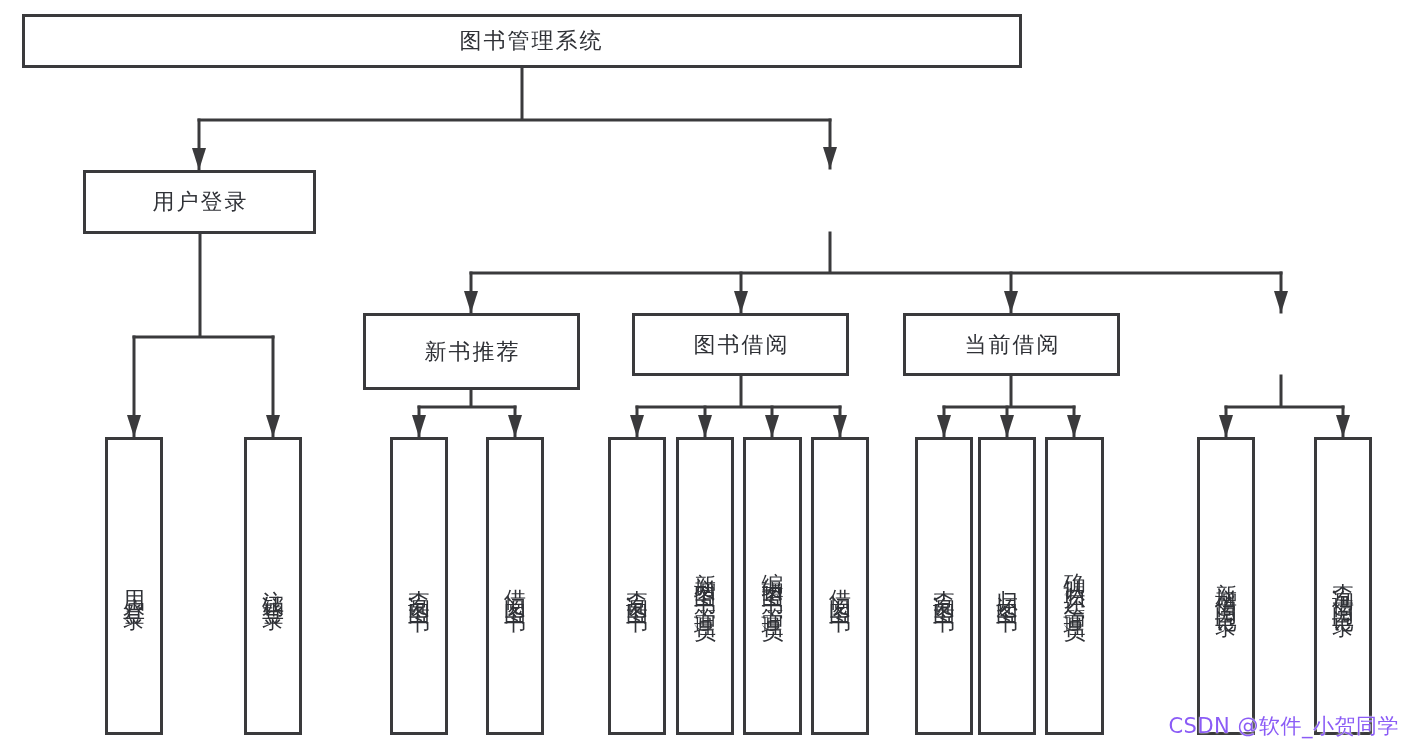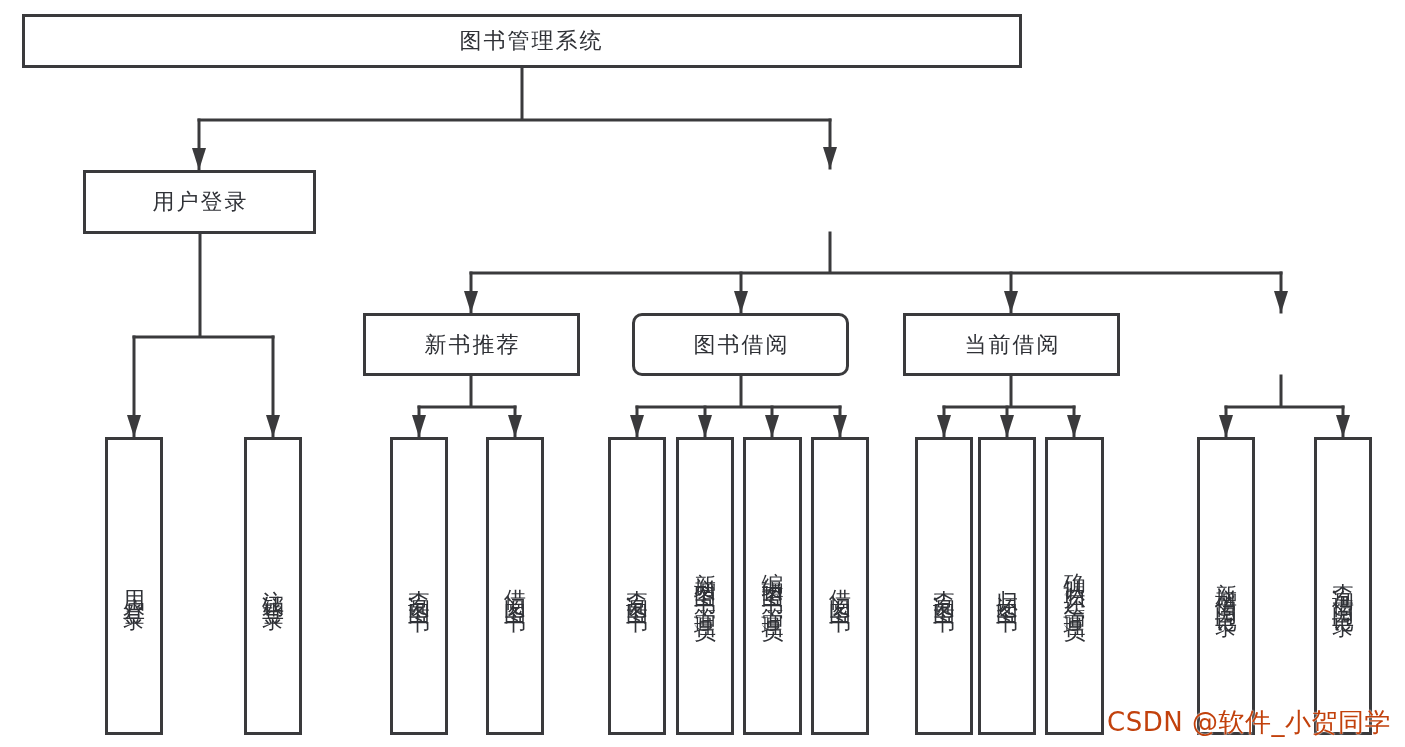--- a/index.html
+++ b/index.html
@@ -45,22 +45,22 @@
   }
 
   
   .n-root  { left: 22px;  top: 14px;  width: 1000px; height: 54px; padding-left: 17px; }
 
   
   .n-ul    { left: 83px;  top: 170px; width: 233px;  height: 64px; }
   .n-bm    { left: 712px; top: 169px; width: 235px;  height: 64px; }
 
   
-  .n-nbr   { left: 363px;  top: 313px; width: 217px; height: 63px; text-align: center; }
-  .n-bb    { left: 632px;  top: 313px; width: 217px; height: 63px; border-radius: 10px; }
+  .n-nbr   { left: 363px;  top: 313px; width: 217px; height: 77px; text-align: center; }
+  .n-bb    { left: 632px;  top: 313px; width: 217px; height: 63px; }
   .n-cb    { left: 903px;  top: 313px; width: 217px; height: 63px; }
   .n-br    { left: 1172px; top: 313px; width: 217px; height: 63px; }
 
   
   .leaf { top: 437px; width: 58px; height: 298px; }
   .l-1  { left: 105px;  }
   .l-2  { left: 244px;  }
   .l-3  { left: 390px;  }
   .l-4  { left: 486px;  }
   .l-5  { left: 608px;  }
@@ -68,24 +68,24 @@
   .l-7  { left: 743px;  width: 59px; }
   .l-8  { left: 811px;  }
   .l-9  { left: 915px;  }
   .l-10 { left: 978px;  }
   .l-11 { left: 1045px; width: 59px; }
   .l-12 { left: 1197px; }
   .l-13 { left: 1314px; }
 
   .watermark {
     position: absolute;
-    right: 14px;
+    right: 6px;
     bottom: 7px;
-    font-size: 26px;
-    color: #c2410c;
+    font-size: 21px;
+    color: #8b5cf6;
     text-shadow: 0 0 2px #ffffff, 0 0 1px #ffffff;
     letter-spacing: 0.5px;
     pointer-events: none;
   }
 </style>
 </head>
 <body>
 
 <div class="canvas">
 

